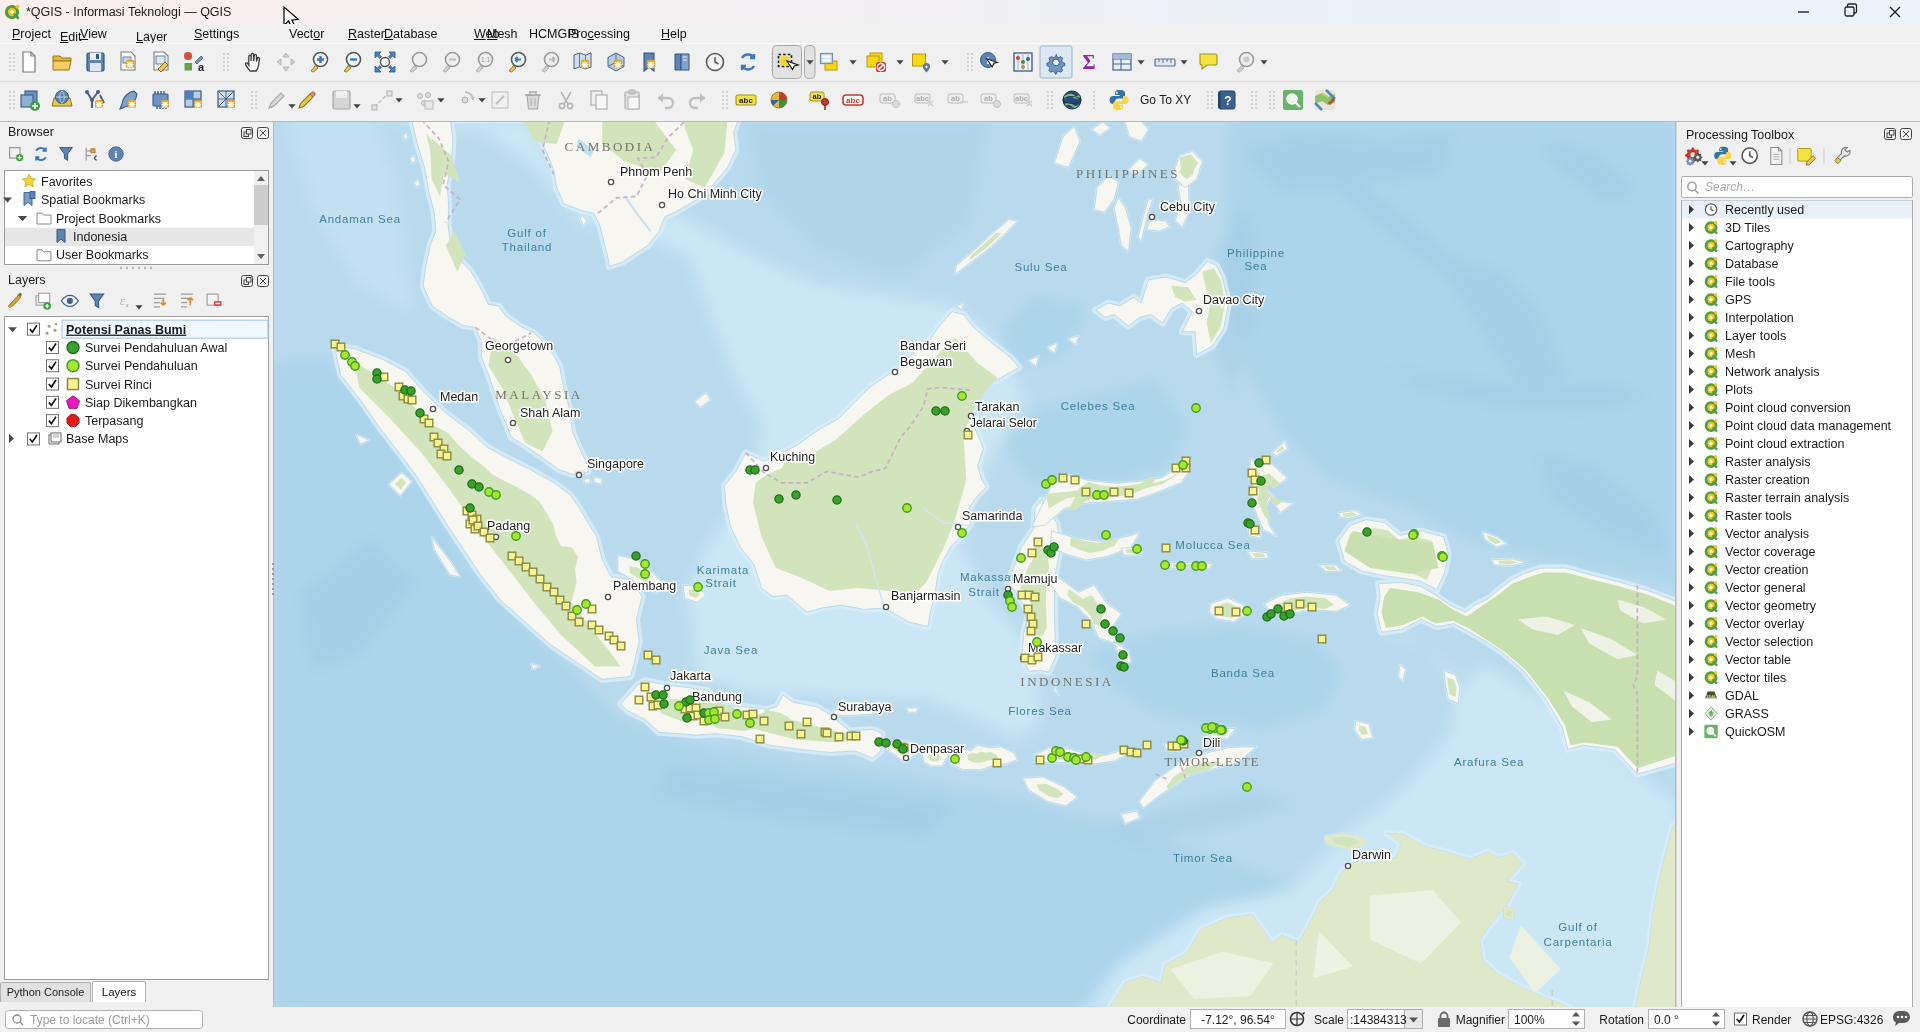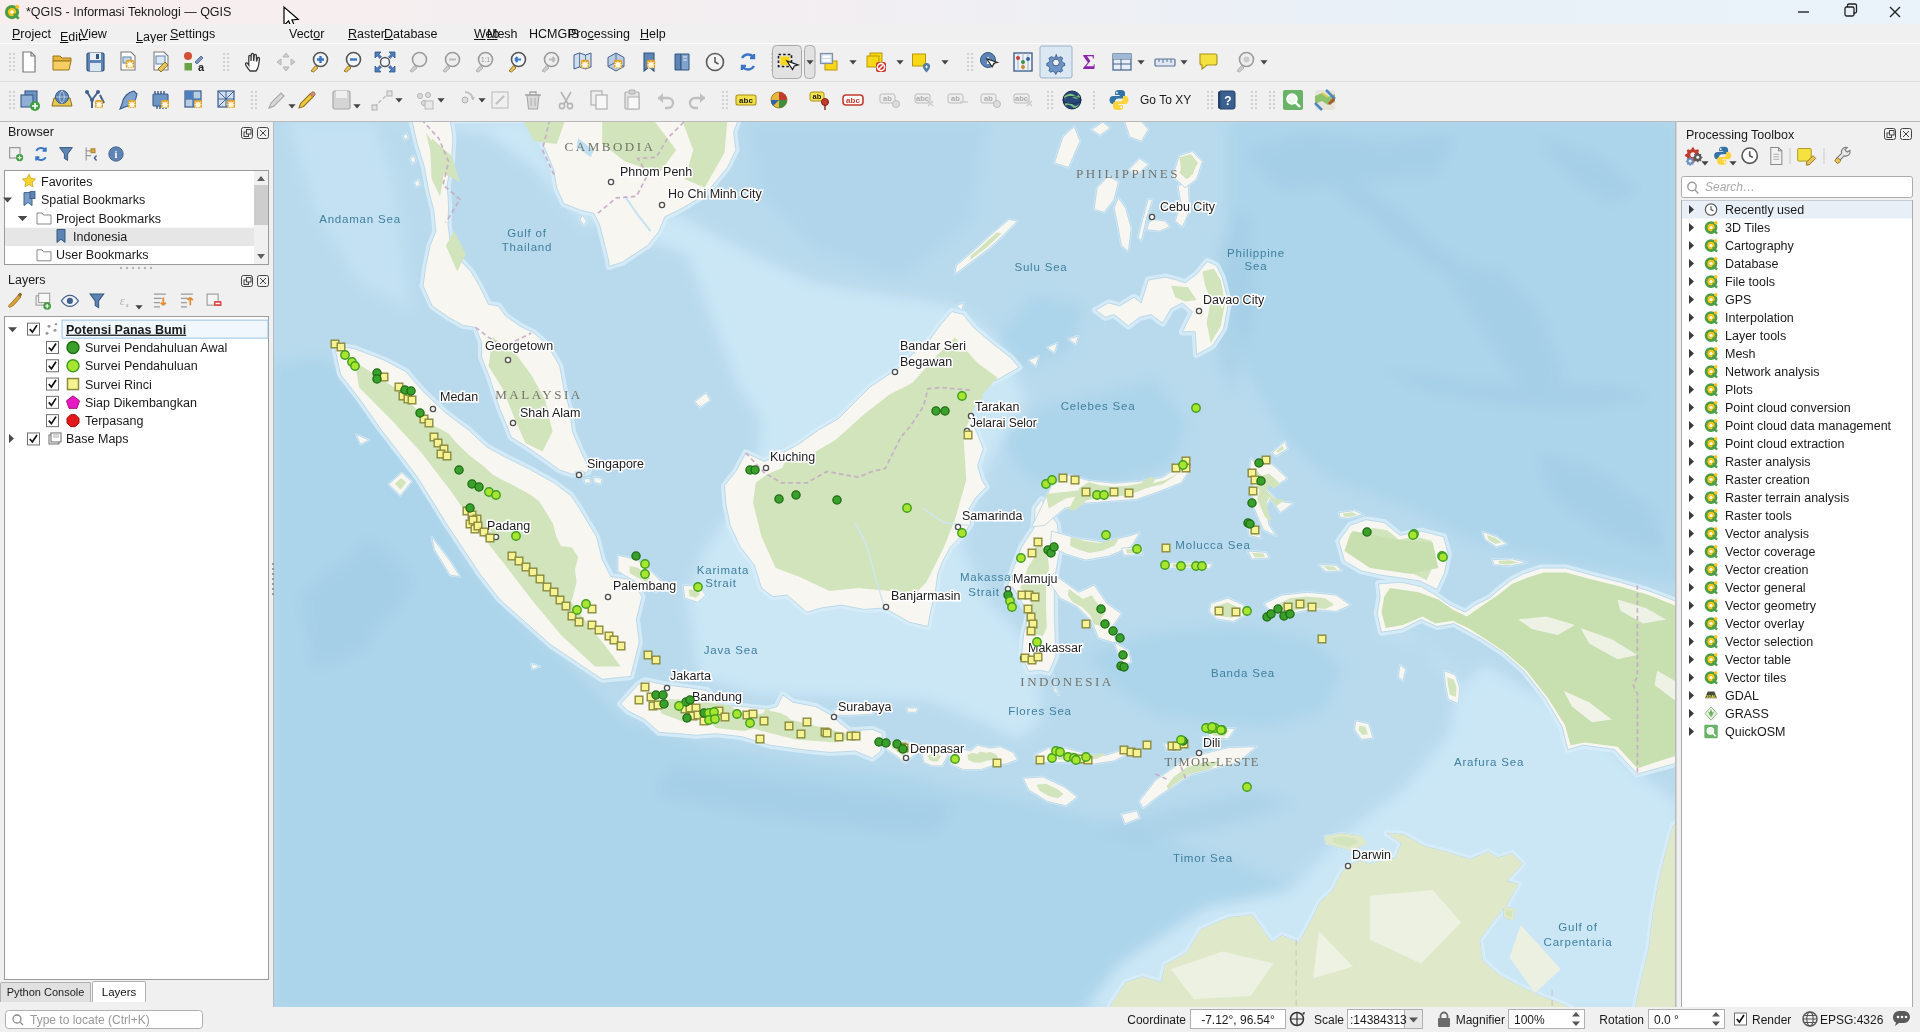--- a/index.html
+++ b/index.html
@@ -16,30 +16,30 @@
     <rect x="1845" y="7" width="9" height="9" rx="1.5" fill="none" stroke="#222" stroke-width="1.3"></rect>
     <path d="M1847.5 7v-1.6a1.4 1.4 0 0 1 1.4-1.4h6a1.6 1.6 0 0 1 1.6 1.6v6a1.4 1.4 0 0 1-1.4 1.4h-1.6" fill="none" stroke="#222" stroke-width="1.3"></path>
     <path d="M1890 7l10 10m0-10l-10 10" stroke="#222" stroke-width="1.4"></path>
     <path d="M284 7l0 18.5 4.6-4.6 3.2 7.8 3.4-1.5-3.3-7.3 6.3-0.6z" fill="#fff" stroke="#000" stroke-width="1.2"></path>
   </svg>
 <div style="position:absolute;left:0;top:24px;width:1564px;height:19px;background:#f0f0f0;font-size:12.5px;color:#111">
     <span style="position:absolute;left:12px;top:3px"><u>P</u>roject</span>
     <span style="position:absolute;left:60px;top:6px"><u>E</u>dit</span>
     <span style="position:absolute;left:80px;top:3px"><u>V</u>iew</span>
     <span style="position:absolute;left:136px;top:6px"><u>L</u>ayer</span>
-    <span style="position:absolute;left:170px;top:3px"><u>S</u>ettings</span>
+    <span style="position:absolute;left:194px;top:3px"><u>S</u>ettings</span>
     <span style="position:absolute;left:236px;top:19px"><u>P</u>lugins</span>
     <span style="position:absolute;left:289px;top:3px">Vect<u>o</u>r</span>
     <span style="position:absolute;left:348px;top:3px"><u>R</u>aster</span>
     <span style="position:absolute;left:384px;top:3px"><u>D</u>atabase</span>
     <span style="position:absolute;left:474px;top:3px"><u>W</u>eb</span>
     <span style="position:absolute;left:487px;top:3px"><u>M</u>esh</span>
     <span style="position:absolute;left:529px;top:3px">HCMGIS</span>
     <span style="position:absolute;left:568px;top:3px">Pro<u>c</u>essing</span>
-    <span style="position:absolute;left:640px;top:3px"><u>H</u>elp</span>
+    <span style="position:absolute;left:661px;top:3px"><u>H</u>elp</span>
   </div>
 <div style="position:absolute;left:0;top:43px;width:1920px;height:38px;background:#f0f0f0;border-top:1px solid #fdfdfd"></div>
 <div style="position:absolute;left:0;top:81px;width:1920px;height:38px;background:#f0f0f0;border-top:1px solid #dcdcdc"></div>
 <div style="position:absolute;left:0;top:119px;width:1920px;height:3px;background:#f0f0f0;border-bottom:1px solid #b9b9b9"></div>
 <svg style="position:absolute;left:0px;top:43px" width="1920" height="38" viewBox="0 0 1920 38">
     <g fill="#c9c9c9">
       <circle cx="10" cy="11" r="1"></circle>
       <circle cx="10" cy="15" r="1"></circle>
       <circle cx="10" cy="19" r="1"></circle>
       <circle cx="10" cy="23" r="1"></circle>

